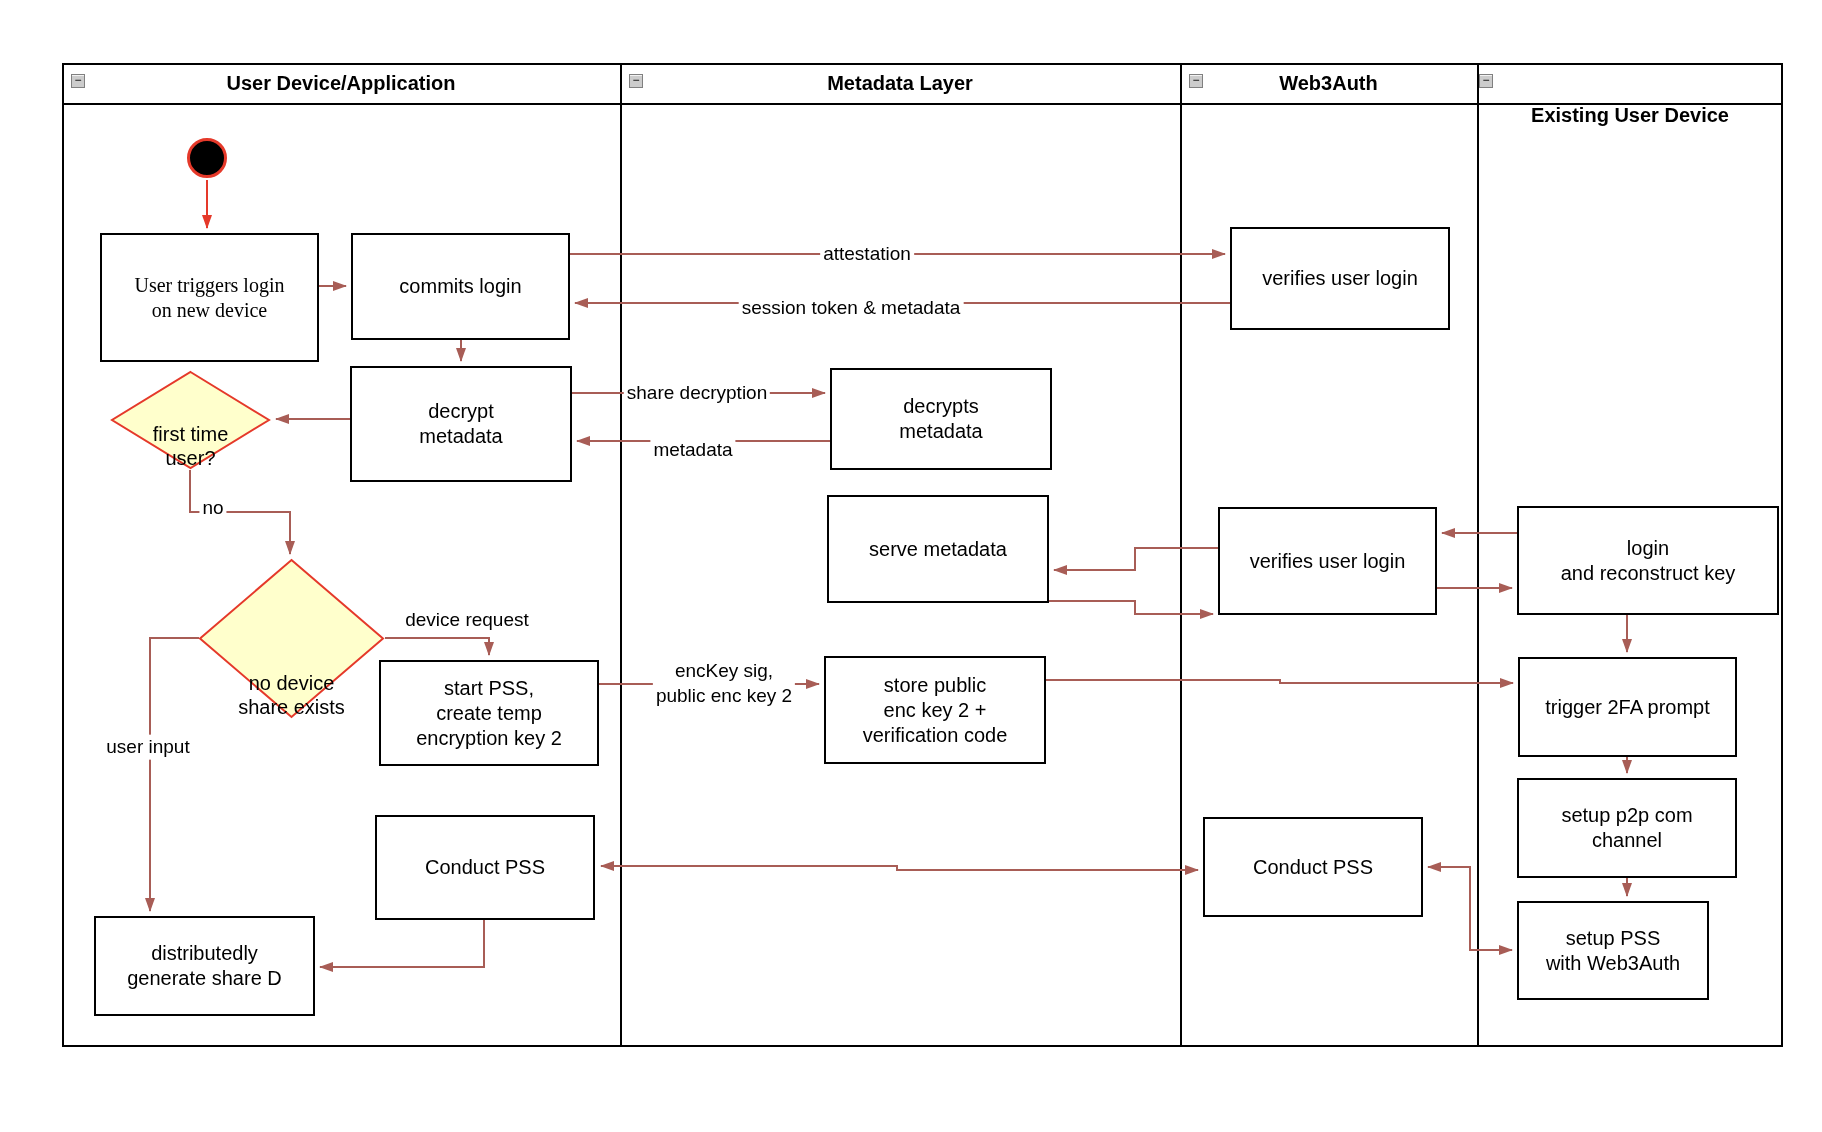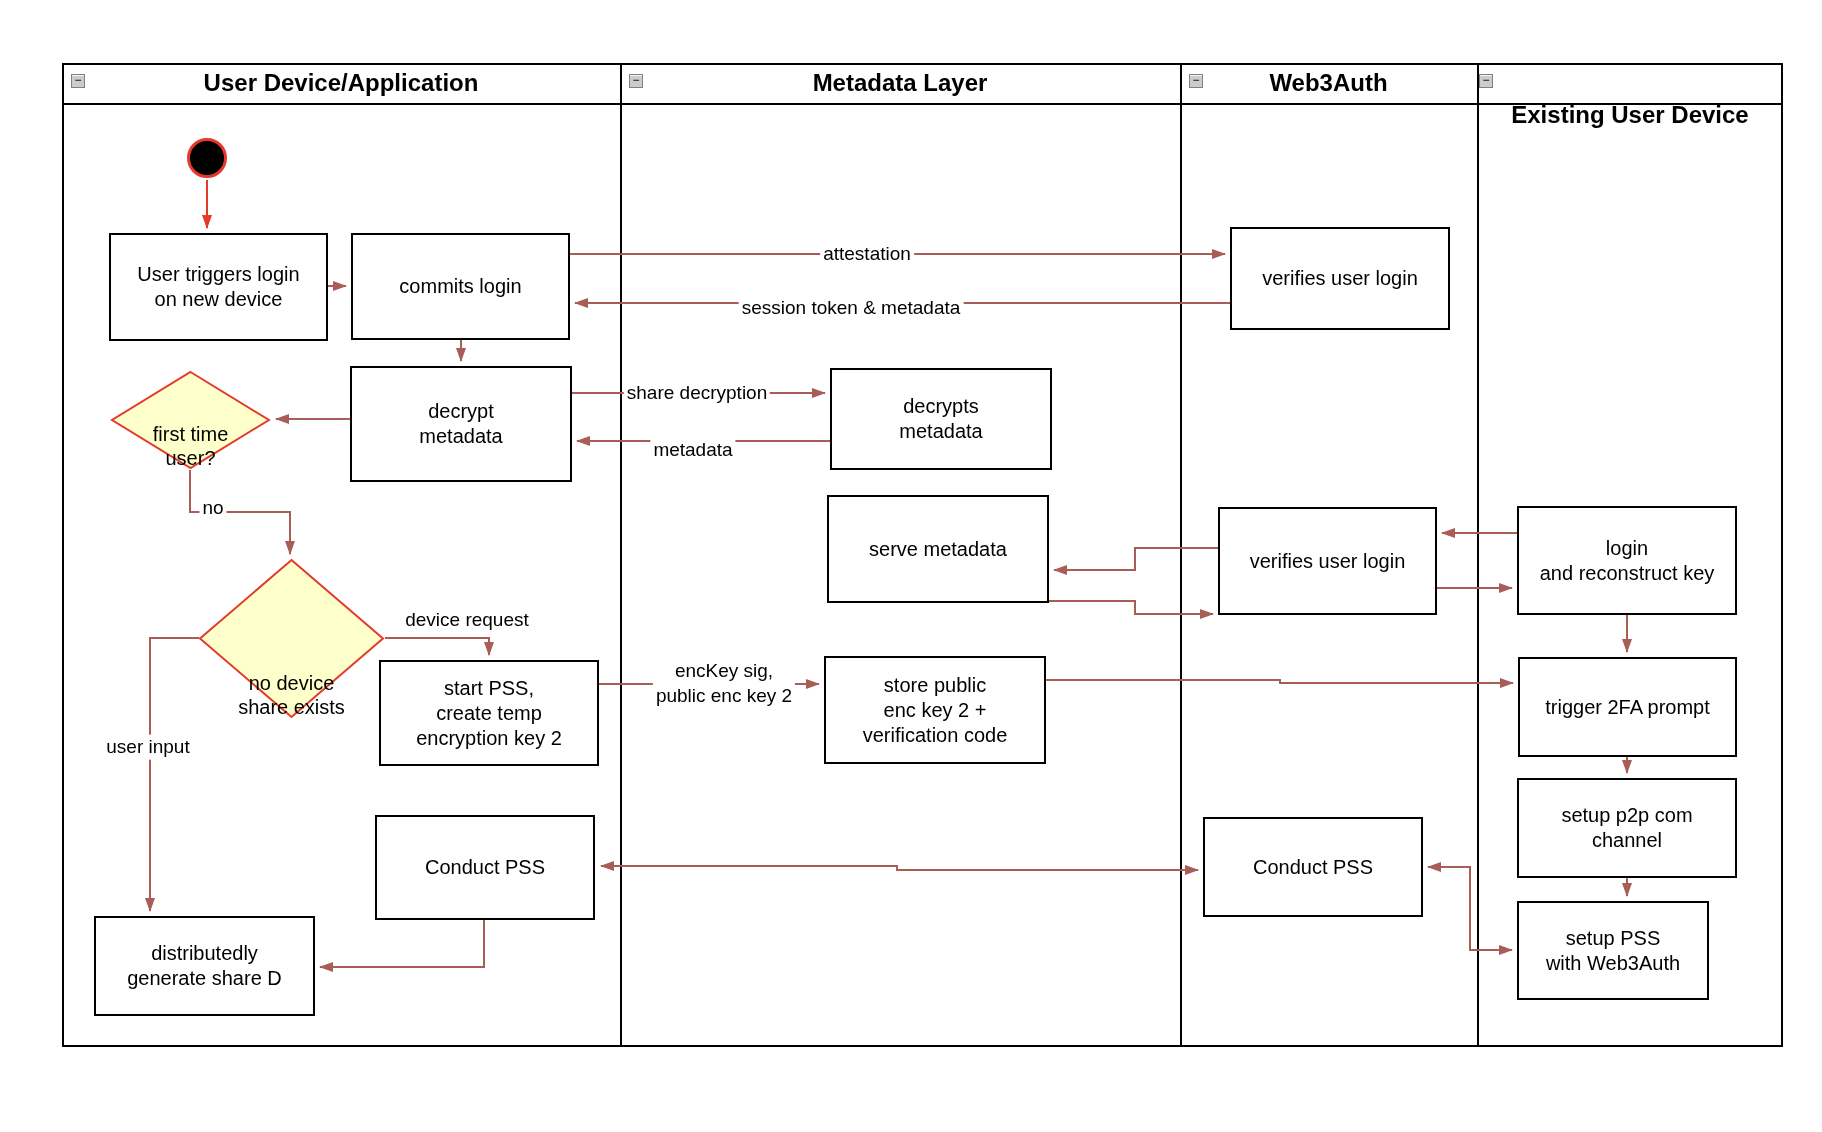--- a/index.html
+++ b/index.html
@@ -6,21 +6,21 @@
   #canvas{
     position:relative;width:1822px;height:1132px;background:#fff;overflow:hidden;
     font-family:"Liberation Sans", sans-serif;color:#000;
   }
   .abs{position:absolute;}
   
   .frame{border:2px solid #000;box-sizing:border-box;background:transparent;}
   .vline{width:0;border-left:2px solid #000;}
   .hline{height:0;border-top:2px solid #000;}
   .lane-title{
-    height:40px;line-height:40px;text-align:center;font-weight:bold;font-size:24px;
+    height:40px;line-height:40px;text-align:center;font-weight:bold;font-size:20px;
     box-sizing:border-box;
   }
   .collapse{
     width:14px;height:14px;background:#ccc;border:1px solid #808080;
     box-sizing:border-box;font-size:12px;line-height:11px;text-align:center;color:#000;
     box-shadow:inset 0 1px 0 #f2f2f2;
   }
   
   .node{
     border:2px solid #000;background:#fff;box-sizing:border-box;
@@ -93,21 +93,21 @@
       <path d="M1627,757 L1627,773" marker-end="url(#ah)"></path>
       <path d="M1627,878 L1627,896" marker-end="url(#ah)"></path>
       <path d="M1428,867 L1470,867 L1470,950 L1512,950" marker-start="url(#ah)" marker-end="url(#ah)"></path>
       <path d="M601,866 L897,866 L897,870 L1198,870" marker-start="url(#ah)" marker-end="url(#ah)"></path>
       <path d="M484,920 L484,967 L320,967" marker-end="url(#ah)"></path>
       <path d="M199,638 L150,638 L150,911" marker-end="url(#ah)"></path>
     </g>
   </svg>
 
   <div class="abs start-circle" style="left:187px;top:138px;"></div>
-  <div class="abs node" style="left:109px;top:233px;width:219px;height:108px;">User triggers login
+  <div class="abs node" style="left:100px;top:233px;width:219px;height:129px;font-family:Liberation Serif, serif;">User triggers login
 on new device</div>
   <div class="abs node" style="left:351px;top:233px;width:219px;height:107px;">commits login</div>
   <div class="abs node" style="left:350px;top:366px;width:222px;height:116px;">decrypt
 metadata</div>
 
   <div class="abs diamond" style="left:110px;top:370px;width:161px;height:100px;">
     <svg width="161" height="100">
       <polygon points="80.5,2 159,50 80.5,98 2,50" fill="#ffffcc" stroke="#e5392a" stroke-width="2"></polygon>
     </svg>
     <div class="dlabel">first time
@@ -133,21 +133,21 @@
 metadata</div>
   <div class="abs node" style="left:827px;top:495px;width:222px;height:108px;">serve metadata</div>
   <div class="abs node" style="left:824px;top:656px;width:222px;height:108px;">store public
 enc key 2 +
 verification code</div>
 
   <div class="abs node" style="left:1230px;top:227px;width:220px;height:103px;">verifies user login</div>
   <div class="abs node" style="left:1218px;top:507px;width:219px;height:108px;">verifies user login</div>
   <div class="abs node" style="left:1203px;top:817px;width:220px;height:100px;">Conduct PSS</div>
 
-  <div class="abs node" style="left:1517px;top:506px;width:220px;height:109px;">login
+  <div class="abs node" style="left:1517px;top:506px;width:262px;height:109px;">login
 and reconstruct key</div>
   <div class="abs node" style="left:1518px;top:657px;width:219px;height:100px;">trigger 2FA prompt</div>
   <div class="abs node" style="left:1517px;top:778px;width:220px;height:100px;">setup p2p com
 channel</div>
   <div class="abs node" style="left:1517px;top:901px;width:192px;height:99px;">setup PSS
 with Web3Auth</div>
 
   <div class="elabel" style="left:867px;top:254px;">attestation</div>
   <div class="elabel" style="left:851px;top:308px;">session token &amp; metadata</div>
   <div class="elabel" style="left:697px;top:393px;">share decryption</div>

